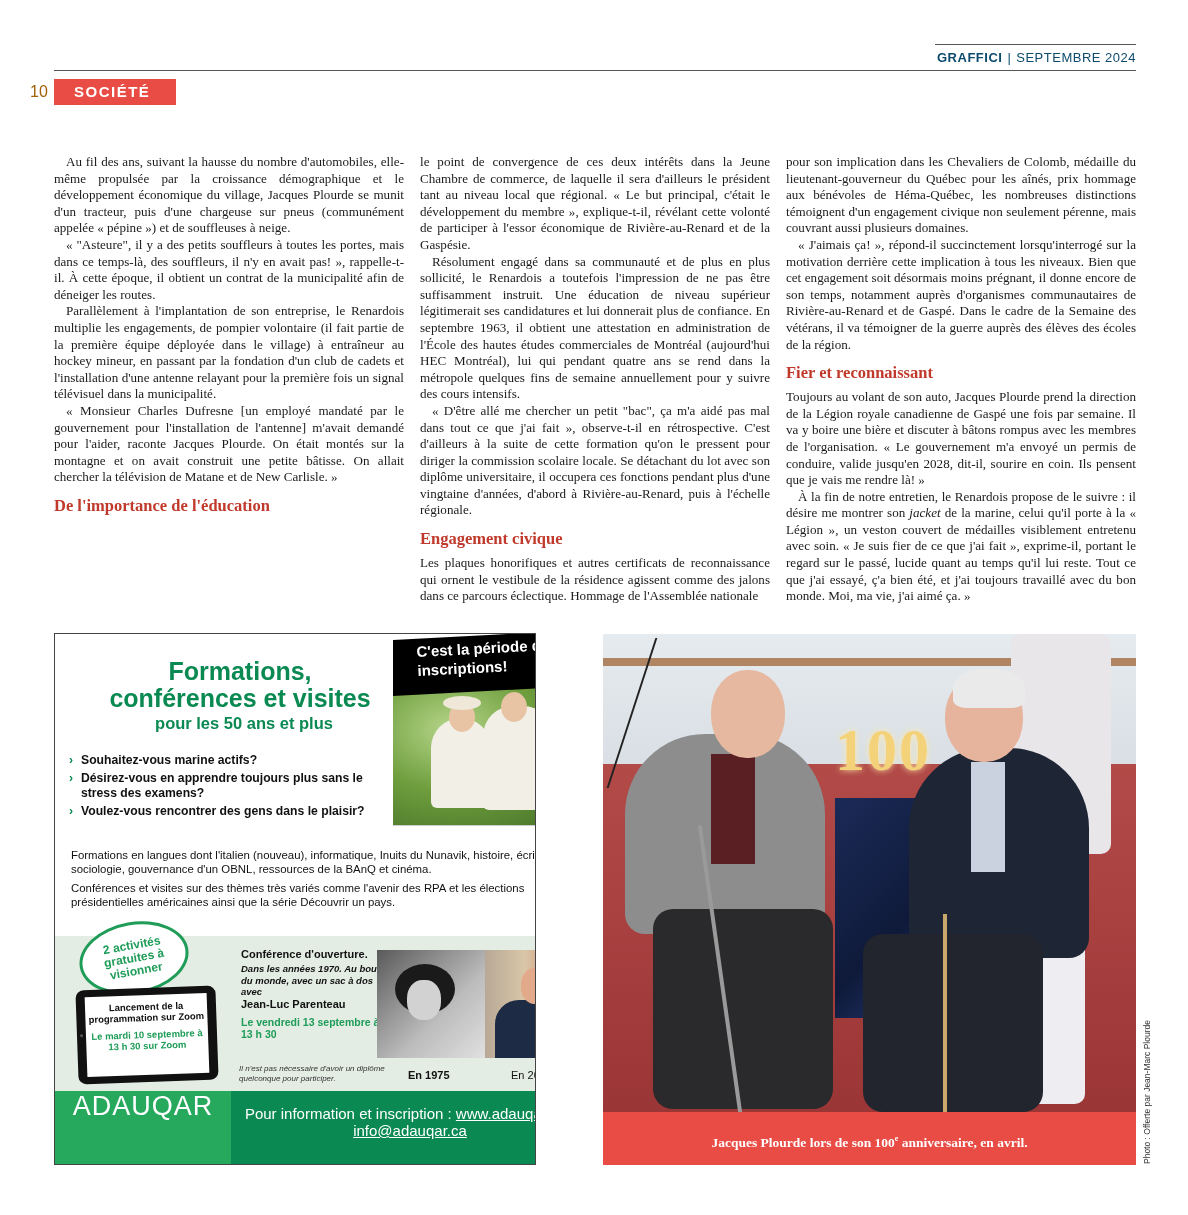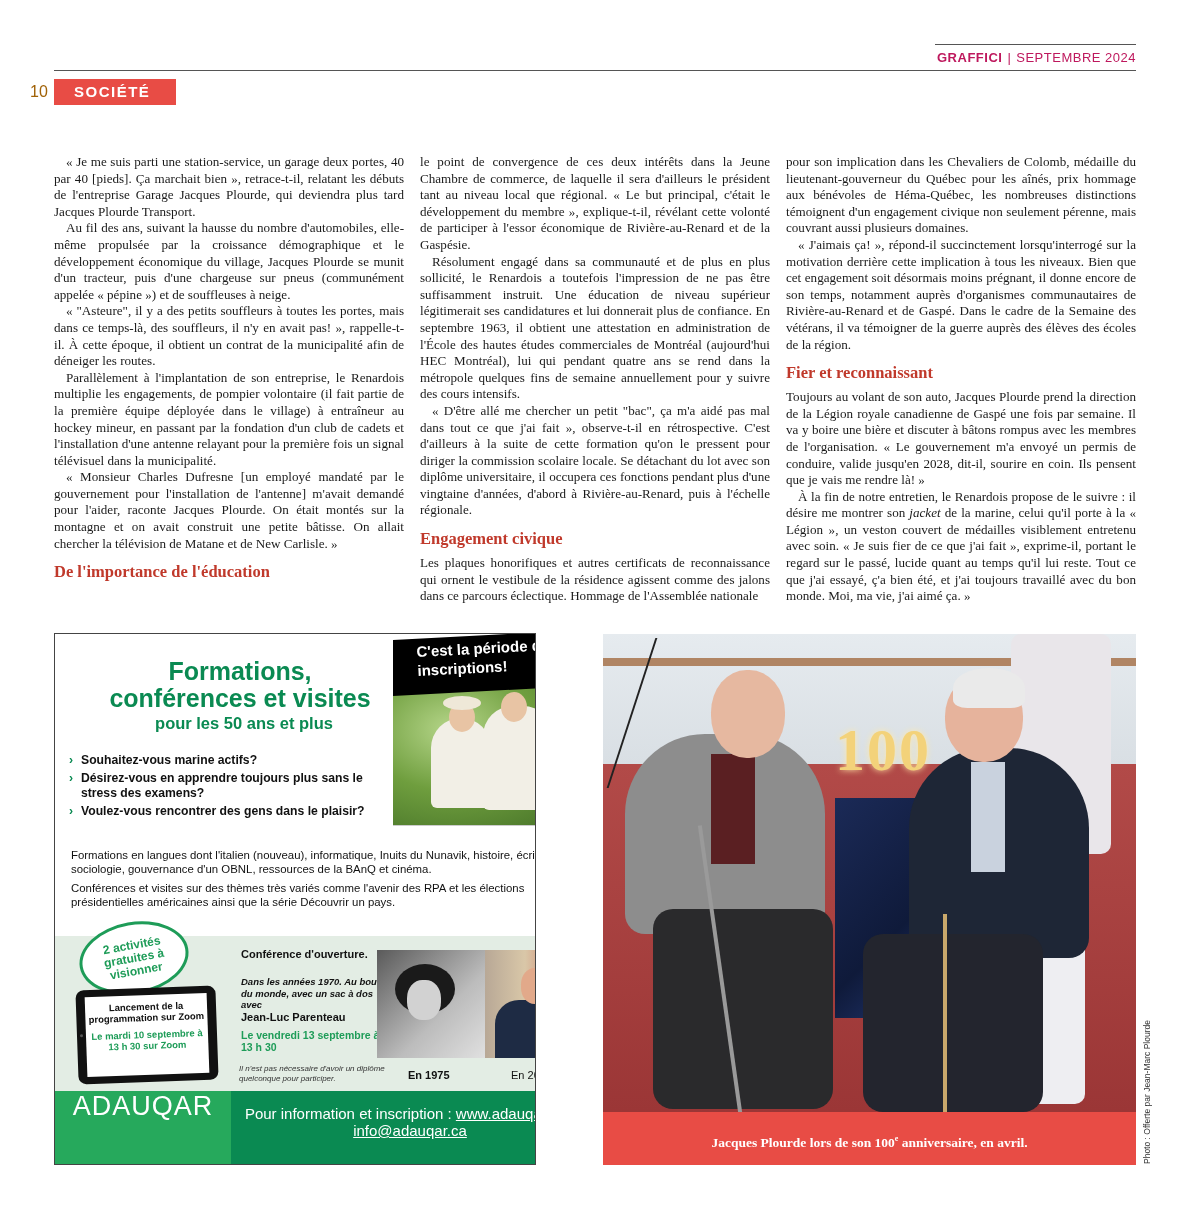--- a/index.html
+++ b/index.html
@@ -1,21 +1,21 @@
 <!DOCTYPE html>
 <html><head>
 <meta charset="utf-8">
 <style>
   * { box-sizing: border-box; margin: 0; padding: 0; }
   html, body { width: 1188px; height: 1215px; background: #ffffff; overflow: hidden; }
   body { position: relative; font-family: "Liberation Serif", serif; color: #1a1a1a; }
 
   .rule-top { position: absolute; left: 54px; top: 70px; width: 1082px; height: 1px; background: #555; }
   .masthead-rule { position: absolute; left: 935px; top: 44px; width: 201px; height: 1px; background: #555; }
-  .masthead { position: absolute; right: 52px; top: 50px; font-family: "Liberation Sans", sans-serif; font-size: 13px; letter-spacing: 0.5px; color: #be185d; }
+  .masthead { position: absolute; right: 52px; top: 50px; font-family: "Liberation Sans", sans-serif; font-size: 13px; letter-spacing: 0.5px; color: #0c4a6e; }
   .masthead b { font-weight: 700; }
   .masthead .sep { margin: 0 5px; }
 
   .page-num { position: absolute; left: 30px; top: 83px; font-family: "Liberation Sans", sans-serif; font-size: 16px; color: #a16207; }
   .section-tag { position: absolute; left: 54px; top: 79px; width: 122px; height: 26px; background: #e84c45; color: #fff; font-family: "Liberation Sans", sans-serif; font-weight: 700; font-size: 15px; letter-spacing: 1.5px; line-height: 26px; padding-left: 20px; }
 
   .col { position: absolute; top: 154px; width: 350px; font-size: 13.1px; line-height: 16.6px; text-align: justify; hyphens: auto; }
   .col1 { left: 54px; }
   .col2 { left: 420px; }
   .col3 { left: 786px; }
@@ -52,21 +52,21 @@
   .ad-lower { position: absolute; left: 0; top: 302px; width: 534px; height: 155px; background: #e3ede4; }
   .badge-oval { position: absolute; left: 24px; top: -14px; width: 110px; height: 72px; border: 3px solid #1e9c58; border-radius: 50%; background: #fff; transform: rotate(-10deg); display: flex; align-items: center; justify-content: center; text-align: center; }
   .badge-oval span { color: #1e9c58; font-weight: 700; font-size: 12px; line-height: 13px; }
   .tablet { position: absolute; left: 22px; top: 52px; width: 140px; height: 94px; background: #111; border-radius: 8px; transform: rotate(-2deg); }
   .tablet .screen { position: absolute; left: 9px; top: 7px; width: 122px; height: 80px; background: #fff; text-align: center; padding-top: 6px; }
   .tablet .s1 { font-size: 9.5px; font-weight: 700; line-height: 11px; color: #111; }
   .tablet .s2 { font-size: 9.5px; font-weight: 700; line-height: 11px; color: #1e9c58; margin-top: 6px; }
   .tablet .cam { position: absolute; left: 3px; top: 44px; width: 3px; height: 3px; border-radius: 50%; background: #555; }
 
   .conf { position: absolute; left: 186px; top: 12px; width: 140px; }
-  .conf .c-title { font-size: 11px; font-weight: 700; color: #111; margin-bottom: 16px; }
+  .conf .c-title { font-size: 11px; font-weight: 700; color: #111; margin-bottom: 3px; }
   .conf .c-sub { font-size: 9.5px; font-style: italic; font-weight: 700; color: #111; line-height: 11.5px; }
   .conf .c-name { font-size: 11px; font-weight: 700; color: #111; line-height: 13px; }
   .conf .c-date { font-size: 10.5px; font-weight: 700; color: #1e9c58; line-height: 12px; margin-top: 5px; }
   .ad-note { position: absolute; left: 184px; top: 128px; width: 150px; font-size: 8px; font-style: italic; color: #333; line-height: 10px; }
   .photo-pair { position: absolute; left: 322px; top: 14px; width: 208px; height: 108px; }
   .photo-1975 { position: absolute; left: 0; top: 0; width: 108px; height: 108px; background: linear-gradient(135deg, #5a5a5a, #bcbcbc 60%, #e0e0e0); }
   .photo-1975 .hair { position: absolute; left: 18px; top: 14px; width: 60px; height: 50px; border-radius: 50%; background: #1a1a1a; }
   .photo-1975 .face { position: absolute; left: 30px; top: 30px; width: 34px; height: 40px; border-radius: 45%; background: #d2d2d2; }
   .photo-2024 { position: absolute; left: 108px; top: 0; width: 100px; height: 108px; background: linear-gradient(90deg, #b8a896, #d9c7a8 40%, #c94a3a 100%); }
   .photo-2024 .body { position: absolute; left: 10px; top: 50px; width: 86px; height: 58px; border-radius: 24px 24px 0 0; background: #1e2b44; }
@@ -113,21 +113,20 @@
 
 <div class="masthead-rule"></div>
 <div class="masthead">
   <b>GRAFFICI</b><span class="sep">|</span><span>SEPTEMBRE 2024</span>
 </div>
 <div class="rule-top"></div>
 <div class="page-num">10</div>
 <div class="section-tag">SOCIÉTÉ</div>
 
 <div class="col col1">
-  <p>« Je me suis parti une station-service, un garage deux portes, 40 par 40 [pieds]. Ça marchait bien », retrace-t-il, relatant les débuts de l'entreprise Garage Jacques Plourde, qui deviendra plus tard Jacques Plourde Transport.</p>
   <p>Au fil des ans, suivant la hausse du nombre d'automobiles, elle-même propulsée par la croissance démographique et le développement économique du village, Jacques Plourde se munit d'un tracteur, puis d'une chargeuse sur pneus (communément appelée « pépine ») et de souffleuses à neige.</p>
   <p>« "Asteure", il y a des petits souffleurs à toutes les portes, mais dans ce temps-là, des souffleurs, il n'y en avait pas! », rappelle-t-il. À cette époque, il obtient un contrat de la municipalité afin de déneiger les routes.</p>
   <p>Parallèlement à l'implantation de son entreprise, le Renardois multiplie les engagements, de pompier volontaire (il fait partie de la première équipe déployée dans le village) à entraîneur au hockey mineur, en passant par la fondation d'un club de cadets et l'installation d'une antenne relayant pour la première fois un signal télévisuel dans la municipalité.</p>
   <p>« Monsieur Charles Dufresne [un employé mandaté par le gouvernement pour l'installation de l'antenne] m'avait demandé pour l'aider, raconte Jacques Plourde. On était montés sur la montagne et on avait construit une petite bâtisse. On allait chercher la télévision de Matane et de New Carlisle. »</p>
   <h2>De l'importance de l'éducation</h2>
 </div>
 
 <div class="col col2">
   <p class="noindent">le point de convergence de ces deux intérêts dans la Jeune Chambre de commerce, de laquelle il sera d'ailleurs le président tant au niveau local que régional. « Le but principal, c'était le développement du membre », explique-t-il, révélant cette volonté de participer à l'essor économique de Rivière-au-Renard et de la Gaspésie.</p>
   <p>Résolument engagé dans sa communauté et de plus en plus sollicité, le Renardois a toutefois l'impression de ne pas être suffisamment instruit. Une éducation de niveau supérieur légitimerait ses candidatures et lui donnerait plus de confiance. En septembre 1963, il obtient une attestation en administration de l'École des hautes études commerciales de Montréal (aujourd'hui HEC Montréal), lui qui pendant quatre ans se rend dans la métropole quelques fins de semaine annuellement pour y suivre des cours intensifs.</p>

